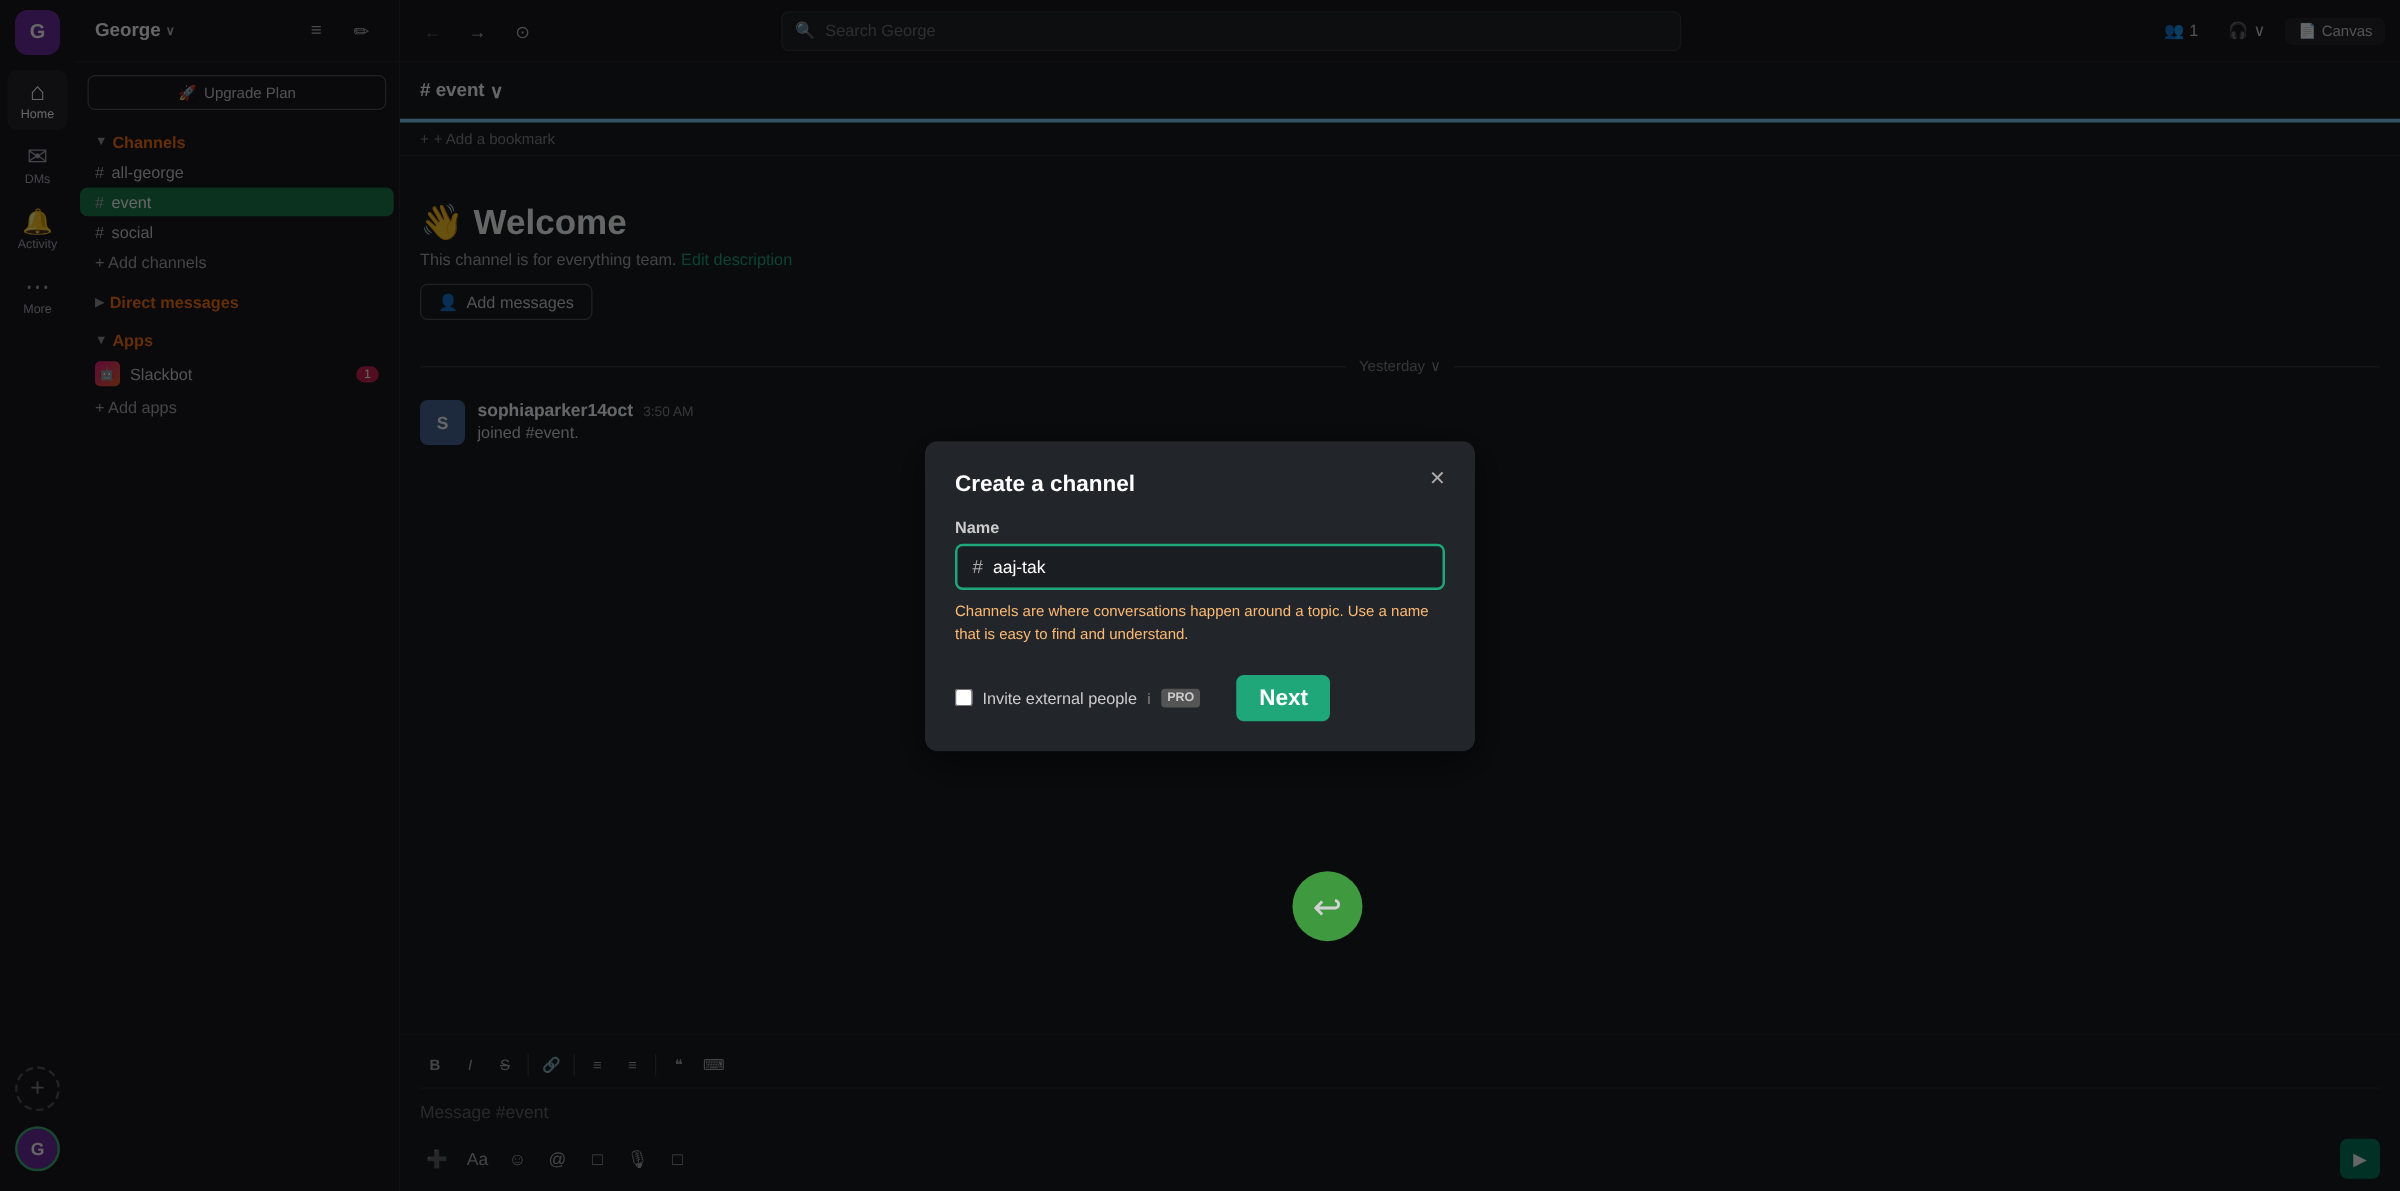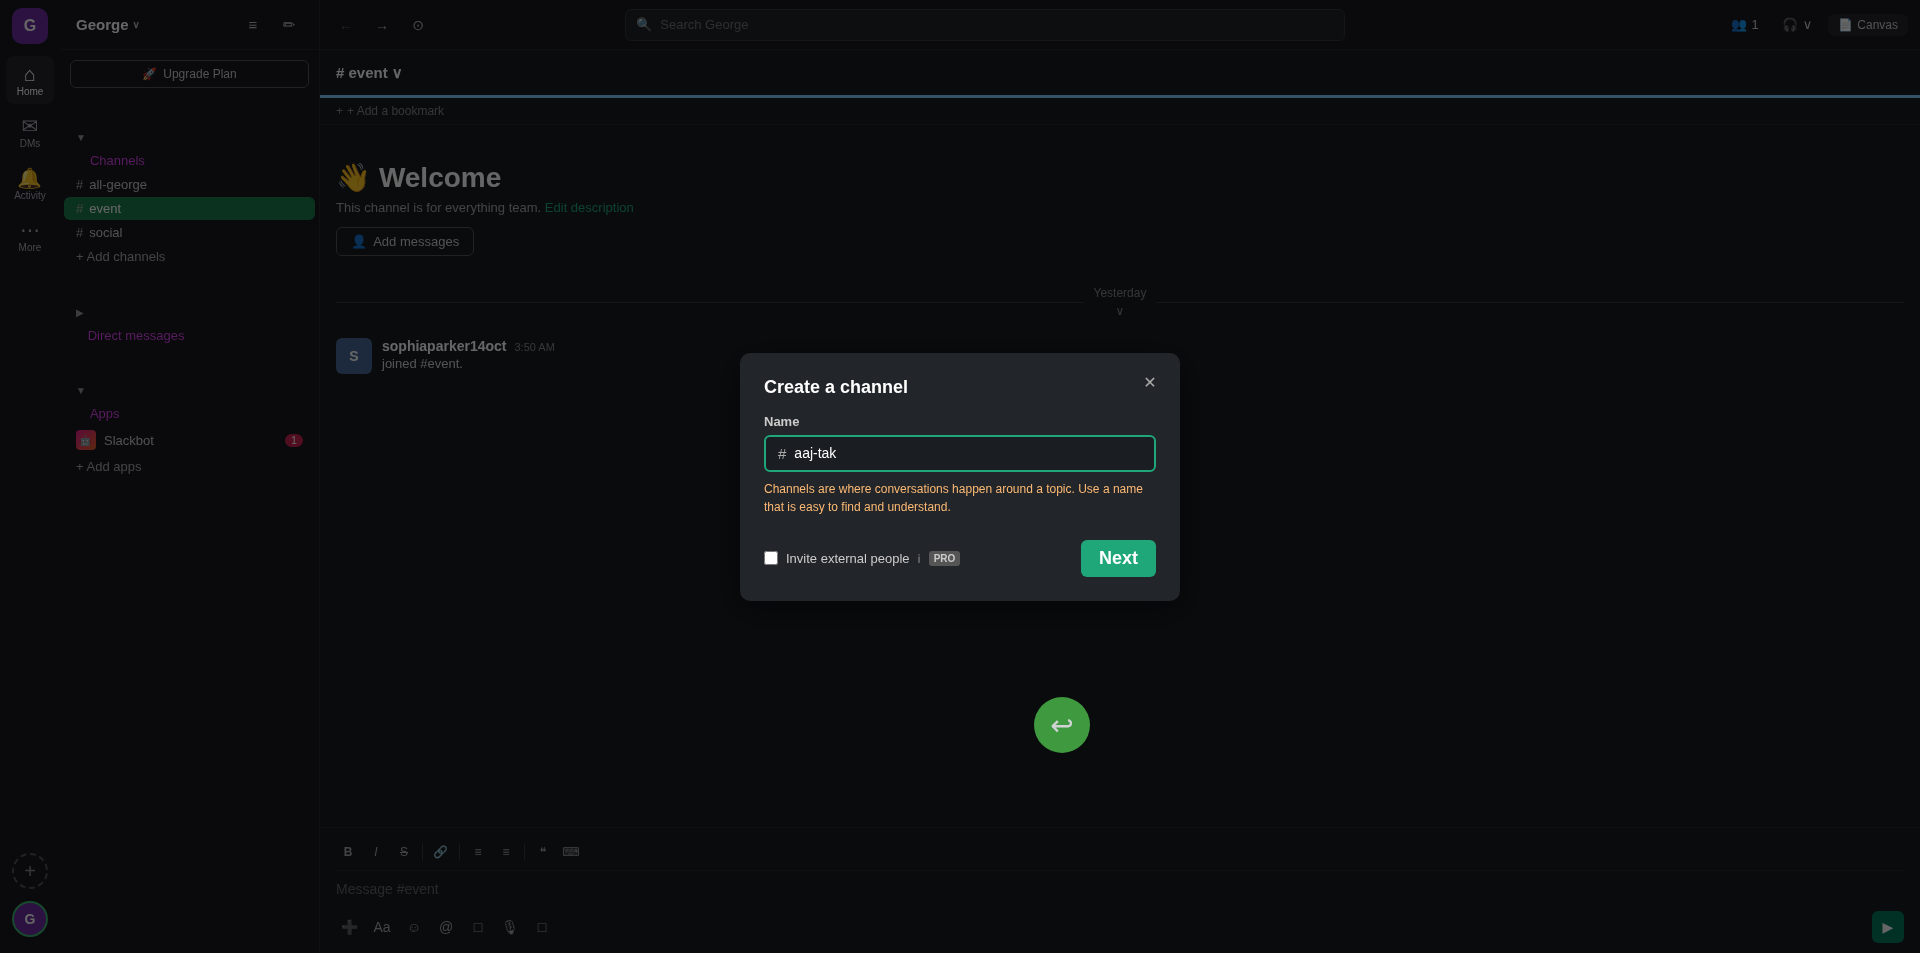--- a/index.html
+++ b/index.html
@@ -158,23 +158,22 @@
       display: flex;
       align-items: center;
       padding: 4px 8px 4px 12px;
       cursor: pointer;
       border-radius: 6px;
       margin: 0 4px;
     }
     .section-arrow { font-size: 10px; color: #999; margin-right: 4px; }
     .section-title {
       font-size: 13px;
-      font-weight: 400;
-      color: #d946ef;
-      margin-top: 47px;
+      font-weight: 700;
+      color: #f97316;
     }
     .channel-item {
       display: flex;
       align-items: center;
       padding: 4px 12px;
       cursor: pointer;
       border-radius: 6px;
       margin: 1px 4px;
       font-size: 13px;
       color: #ccc;
@@ -405,21 +404,20 @@
       content: '';
       flex: 1;
       height: 1px;
       background: #3a3a3a;
     }
     .date-label {
       display: flex;
       align-items: center;
       gap: 4px;
       cursor: pointer;
-      flex-direction: column;
     }
 
     .message-row {
       display: flex;
       gap: 10px;
       align-items: flex-start;
     }
     .message-avatar {
       width: 36px;
       height: 36px;
@@ -602,21 +600,21 @@
     }
     .modal-hint {
       font-size: 12px;
       color: #fdba74;
       margin-bottom: 20px;
       line-height: 1.5;
     }
     .modal-footer {
       display: flex;
       align-items: center;
-      justify-content: space-between;
+      justify-content: flex-start;
       margin-top: 24px;
       gap: 29px;
     }
     .modal-checkbox-row {
       display: flex;
       align-items: center;
       gap: 8px;
       font-size: 13px;
       color: #ccc;
     }

